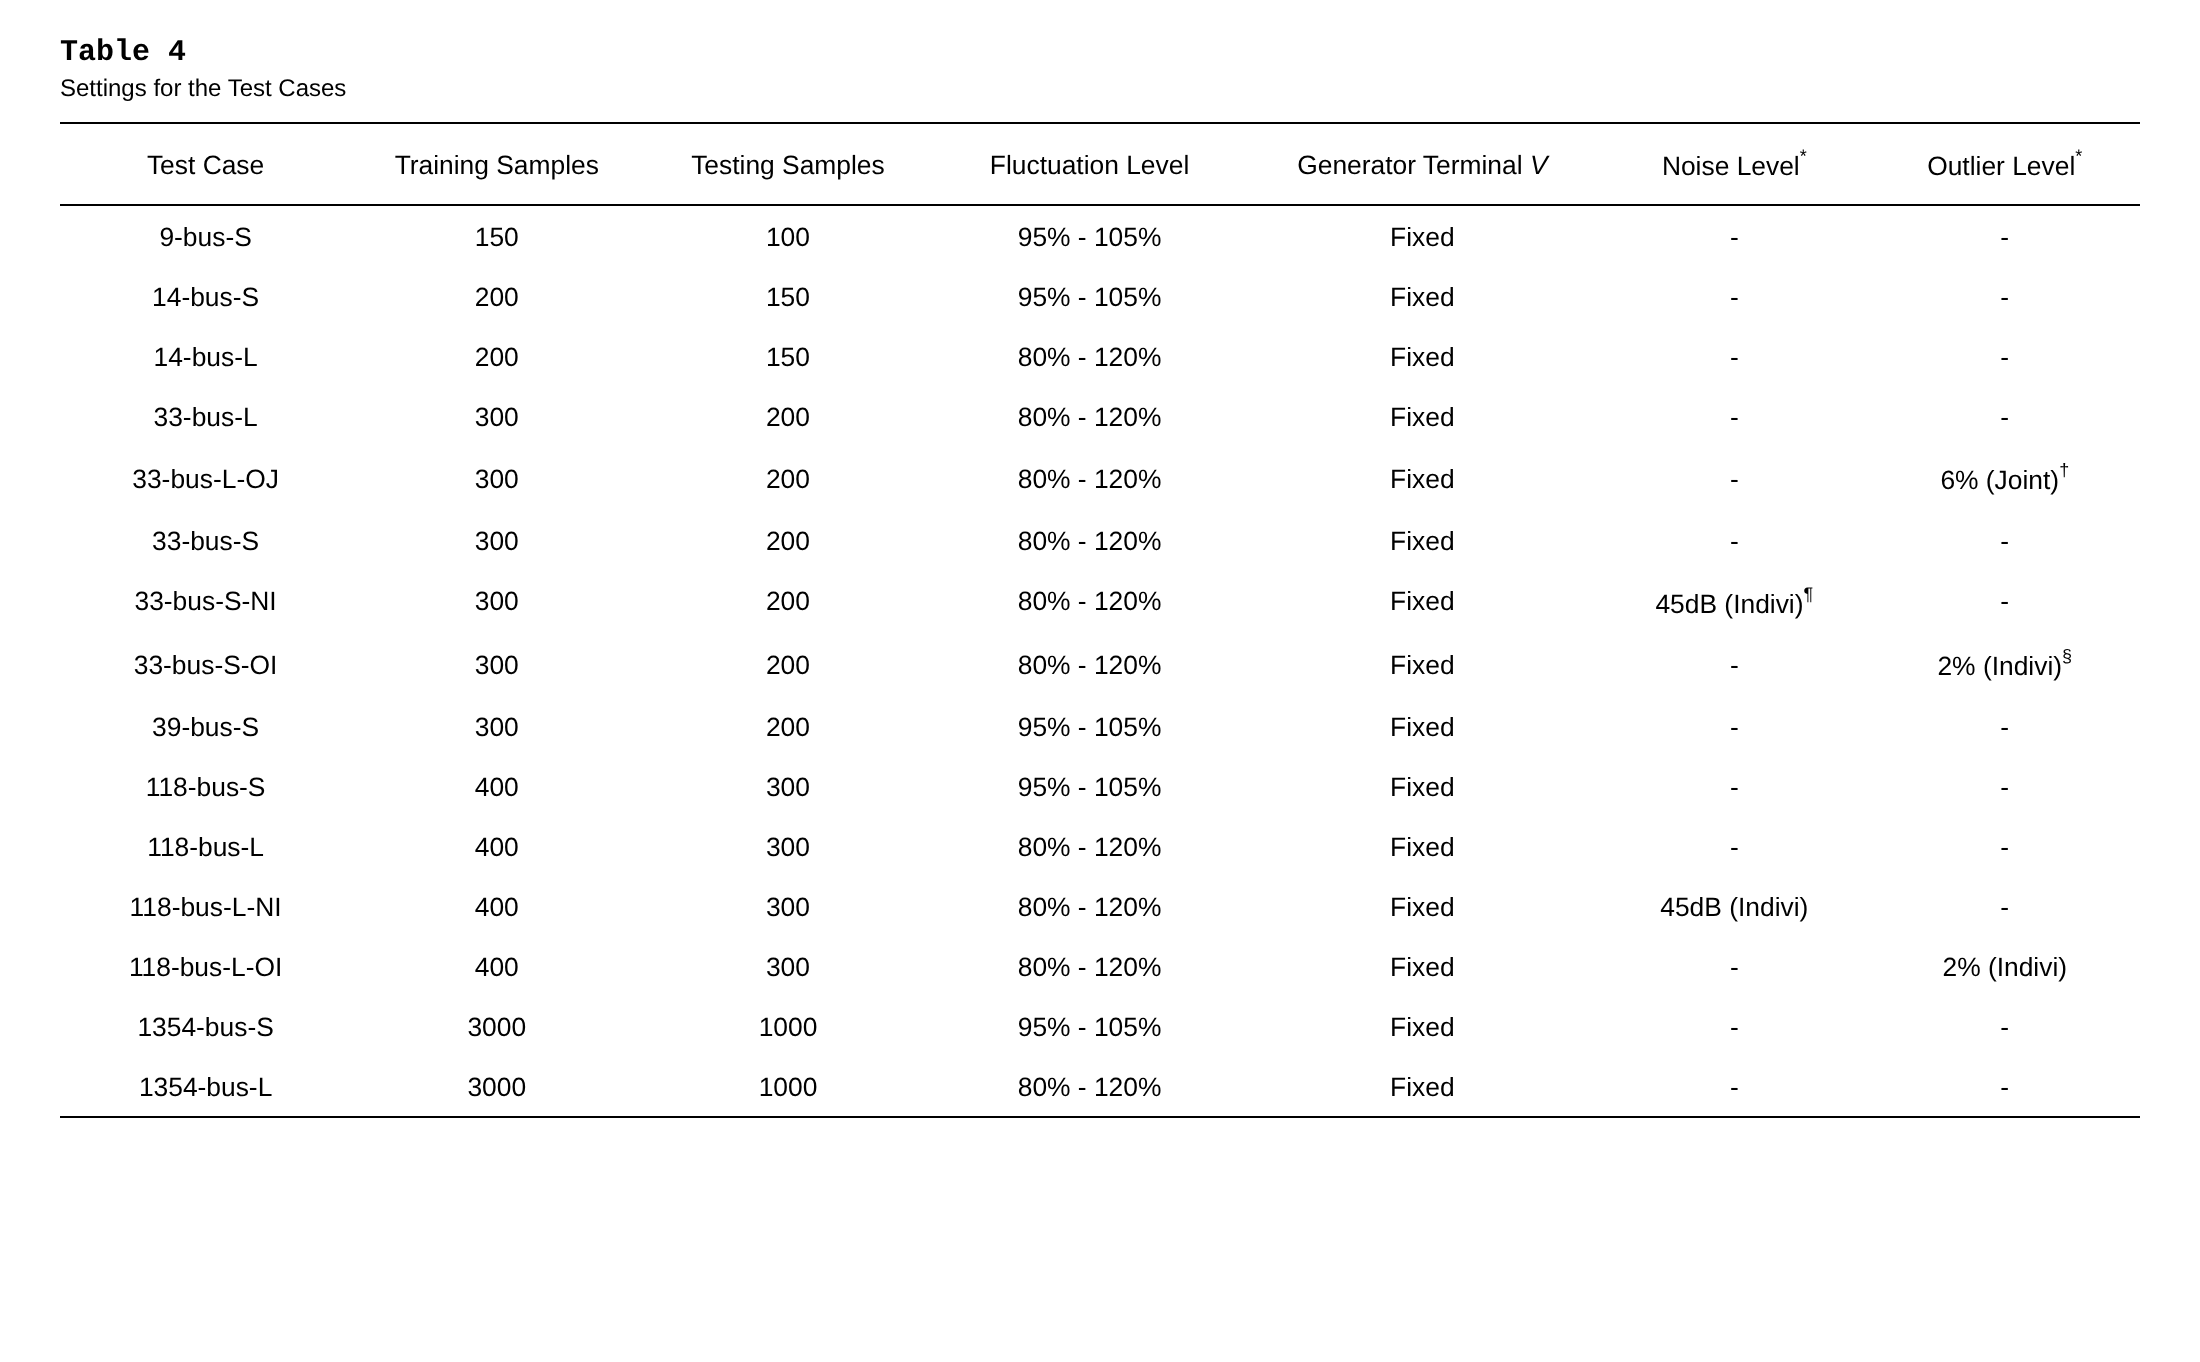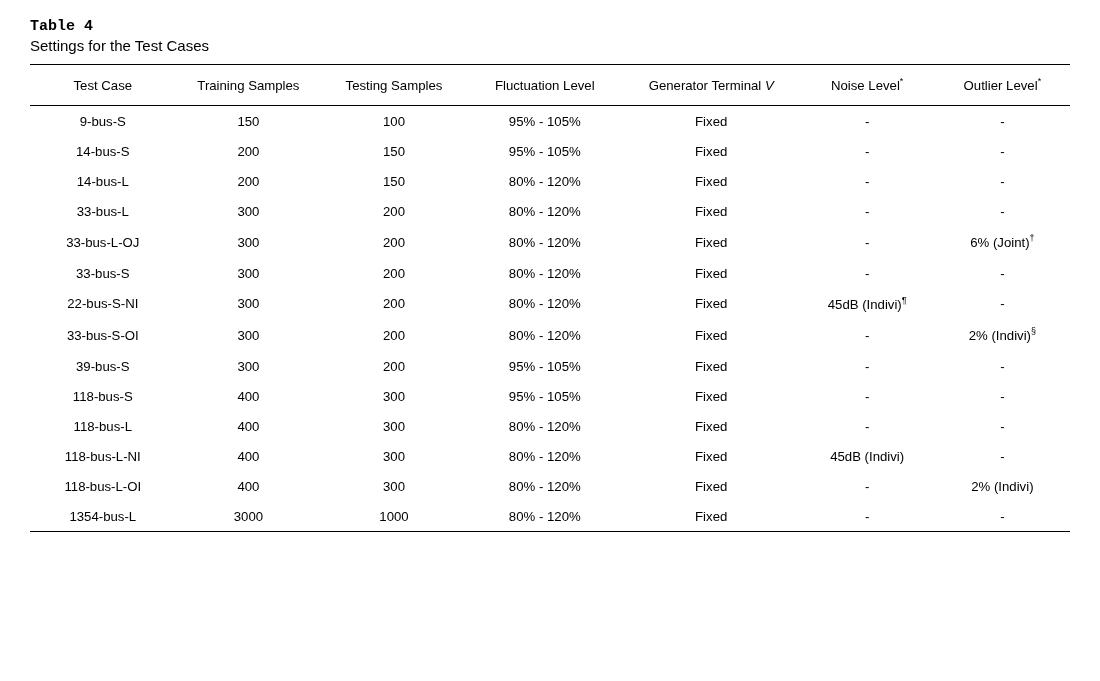--- a/index.html
+++ b/index.html
@@ -16,21 +16,21 @@
     width: 1100px;
   }
   .tbl-label {
     font-weight: 700;
     font-size: 15px;
     margin-bottom: 2px;
     font-family: Liberation Mono, monospace;
   }
   .tbl-caption {
     font-weight: 400;
-    font-size: 15px;
+    font-size: 12px;
     margin-bottom: 10px;
   }
   table {
     border-collapse: collapse;
     width: 100%;
     table-layout: fixed;
   }
   thead tr {
     border-top: 1.5px solid #000;
     border-bottom: 1px solid #000;
@@ -157,21 +157,21 @@
         <tr>
           <td>33-bus-S</td>
           <td>300</td>
           <td>200</td>
           <td>80% - 120%</td>
           <td>Fixed</td>
           <td><span>-</span></td>
           <td><span>-</span></td>
         </tr>
         <tr>
-          <td>22-bus-S-NI</td>
+          <td>33-bus-S-NI</td>
           <td>300</td>
           <td>200</td>
           <td>80% - 120%</td>
           <td>Fixed</td>
           <td><span>45dB (Indivi)</span><sup class="mark">¶</sup></td>
           <td><span>-</span></td>
         </tr>
         <tr>
           <td>33-bus-S-OI</td>
           <td>300</td>
@@ -218,20 +218,29 @@
           <td><span>-</span></td>
         </tr>
         <tr>
           <td>118-bus-L-OI</td>
           <td>400</td>
           <td>300</td>
           <td>80% - 120%</td>
           <td>Fixed</td>
           <td><span>-</span></td>
           <td><span>2% (Indivi)</span></td>
+        </tr>
+        <tr>
+          <td>1354-bus-S</td>
+          <td>3000</td>
+          <td>1000</td>
+          <td>95% - 105%</td>
+          <td>Fixed</td>
+          <td><span>-</span></td>
+          <td><span>-</span></td>
         </tr>
         <tr>
           <td>1354-bus-L</td>
           <td>3000</td>
           <td>1000</td>
           <td>80% - 120%</td>
           <td>Fixed</td>
           <td><span>-</span></td>
           <td><span>-</span></td>
         </tr>

